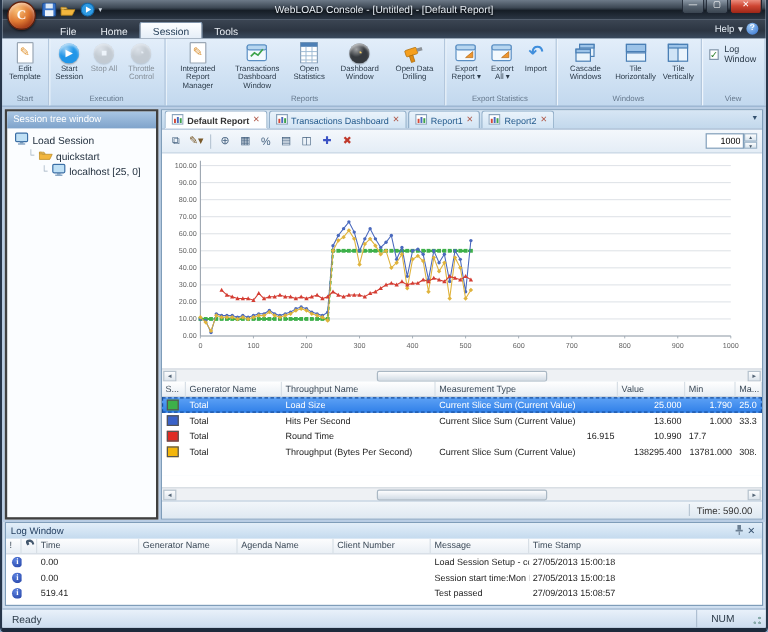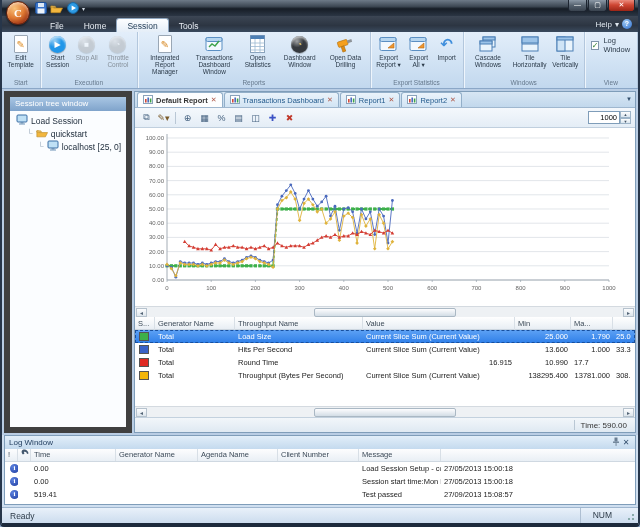--- a/index.html
+++ b/index.html
@@ -49,21 +49,21 @@
   .circ{width:17px;height:17px;border-radius:50%;display:flex;align-items:center;justify-content:center;
     font-size:8px;box-shadow:inset 0 2px 2px rgba(255,255,255,.6),0 1px 1px rgba(0,0,0,.25);}
   .pageic{width:14px;height:18px;background:#fff;border:1px solid #9aa7b5;border-radius:1px;
     display:flex;align-items:center;justify-content:center;font-size:10px;}
   .chk{display:flex;align-items:center;gap:4px;margin:3px 4px;}
   .chkbox{width:9px;height:9px;border:1px solid #7f95ab;background:#fff;color:#2c7f2c;font-size:8px;
     line-height:8px;text-align:center;font-weight:bold;}
   .chklbl{font-size:7.5px;color:#2b3a49;}
   
   .workspace{flex:1;display:flex;background:#b9cde4;padding:2px;gap:2px;min-height:0;}
-  .treepanel{width:128px;flex:0 0 128px;background:#fbfdff;border:6px solid #404040;display:flex;flex-direction:column;}
+  .treepanel{width:128px;flex:0 0 128px;background:#fbfdff;border:2px solid #404040;display:flex;flex-direction:column;}
   .treehdr{height:14px;background:linear-gradient(#a9c6e4,#central 50%,#7fa3cb);
     background:linear-gradient(#a9c6e4,#7fa3cb);color:#fff;font-size:8px;line-height:14px;padding-left:5px;}
   .treebody{flex:1;padding:3px 2px;}
   .titem{display:flex;align-items:center;gap:3px;font-size:8.5px;color:#1d2b3a;height:13px;}
   .tline{color:#9fb0c0;font-size:8px;}
   
   .rpanel{flex:1;display:flex;flex-direction:column;min-width:0;background:#e7f0f9;border:1px solid #7f9db9;}
   .doctabs{height:16px;flex:0 0 16px;background:linear-gradient(#d7e6f4,#c2d8ec);display:flex;
     align-items:flex-end;padding:1px 2px 0;gap:1px;position:relative;border-bottom:1px solid #9fb7cf;}
   .dtab{display:flex;align-items:center;gap:3px;font-size:7.5px;color:#235a8c;
@@ -150,20 +150,21 @@
           </svg>
         </span>
         <span class="qbtn">
           <svg width="12" height="12" viewBox="0 0 12 12">
             <circle cx="6" cy="6" r="5.4" fill="#2d9ae3" stroke="#1769a8"></circle>
             <path d="M4.6 3.4 L9 6 L4.6 8.6 Z" fill="#fff"></path>
           </svg>
         </span>
         <span class="caret">▾</span>
       </div>
+    <span class="title-text">WebLOAD Console - [Untitled] - [Default Report]</span>
     <div class="winctl">
       <div class="wbtn">—</div>
       <div class="wbtn">▢</div>
       <div class="wbtn close">✕</div>
     </div>
   </div>
 
   <div class="menubar" id="menubar">
     <div class="mtab">File</div>
       <div class="mtab">Home</div>
@@ -696,20 +697,21 @@
         <div class="hs-track">
             <div class="hs-thumb"></div>
           </div>
         <div class="hs-btn">►</div>
       </div>
       <div class="mtable">
         <div class="mrow mhead" id="mt-head">
             <div>S...</div>
             <div>Generator Name</div>
             <div>Throughput Name</div>
+            <div>Measurement Type</div>
             <div>Value</div>
             <div>Min</div>
             <div>Ma...</div>
           </div>
         <div id="mt-body">
             <div class="mrow sel">
               <div>
                 <div class="swatch" style="background: rgb(61, 176, 74);"></div>
               </div>
               <div class="mcell ">Total</div>
@@ -784,20 +786,21 @@
     <div class="logcols" id="log-head">
         <div>!</div>
         <div><svg width="9" height="9" viewBox="0 0 9 9">
             <path d="M1.5 1 C4 -0.5 7.5 1.5 7.5 4.5 L6 5 L5.5 3.5 C4.5 2.5 3.5 2.5 2.8 3 L3.5 4.5 L2 5.5 C0.5 4 0 2 1.5 1 Z" fill="#44586e"></path>
           </svg></div>
         <div>Time</div>
         <div>Generator Name</div>
         <div>Agenda Name</div>
         <div>Client Number</div>
         <div>Message</div>
+        <div>Time Stamp</div>
       </div>
     <div id="log-body">
         <div class="lrow">
           <div>
             <div class="infoic">i</div>
           </div>
           <div></div>
           <div>0.00</div>
           <div></div>
           <div></div>

